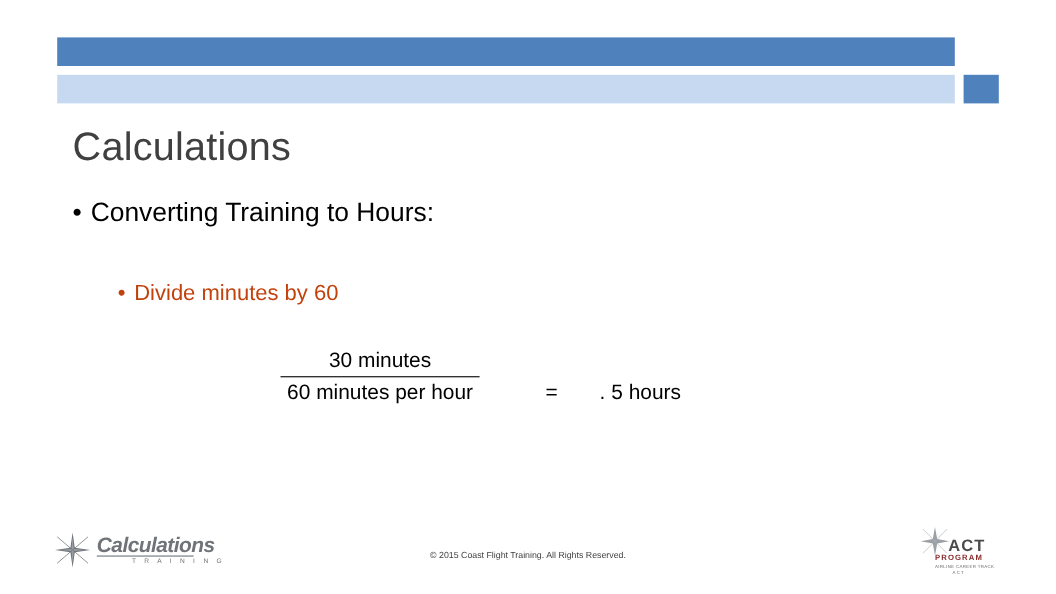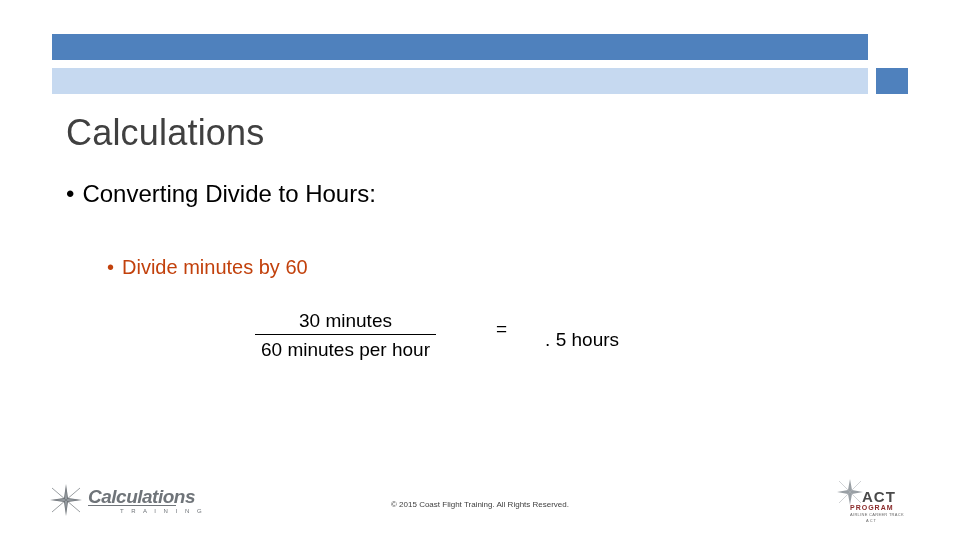--- a/index.html
+++ b/index.html
@@ -91,23 +91,23 @@
   }
   .bullet-l2 .dot {
     font-size: 20px;
     padding-right: 8px;
   }
 
   
   .equation {
     position: absolute;
     left: 255px;
-    top: 310px;
+    top: 318px;
     display: flex;
-    align-items: flex-start;
+    align-items: flex-end;
   }
   .fraction {
     display: flex;
     flex-direction: column;
     align-items: center;
     font-size: 19px;
     color: #000000;
   }
   .fraction .numerator {
     padding: 0 6px 2px 6px;
@@ -235,21 +235,21 @@
 <div class="slide">
 
   <div class="bar-top-main"></div>
   <div class="bar-top-right"></div>
   <div class="bar-bottom-main"></div>
   <div class="bar-bottom-right"></div>
 
   <div class="title">Calculations</div>
 
   <div class="bullet-l1">
-    <span class="dot">•</span><span>Converting Divide to Hours:</span>
+    <span class="dot">•</span><span>Converting Training to Hours:</span>
   </div>
 
   <div class="bullet-l2">
     <span class="dot">•</span><span>Divide minutes by 60</span>
   </div>
 
   <div class="equation">
     <div class="fraction">
       <div class="numerator">30 minutes</div>
       <div class="divider"></div>

